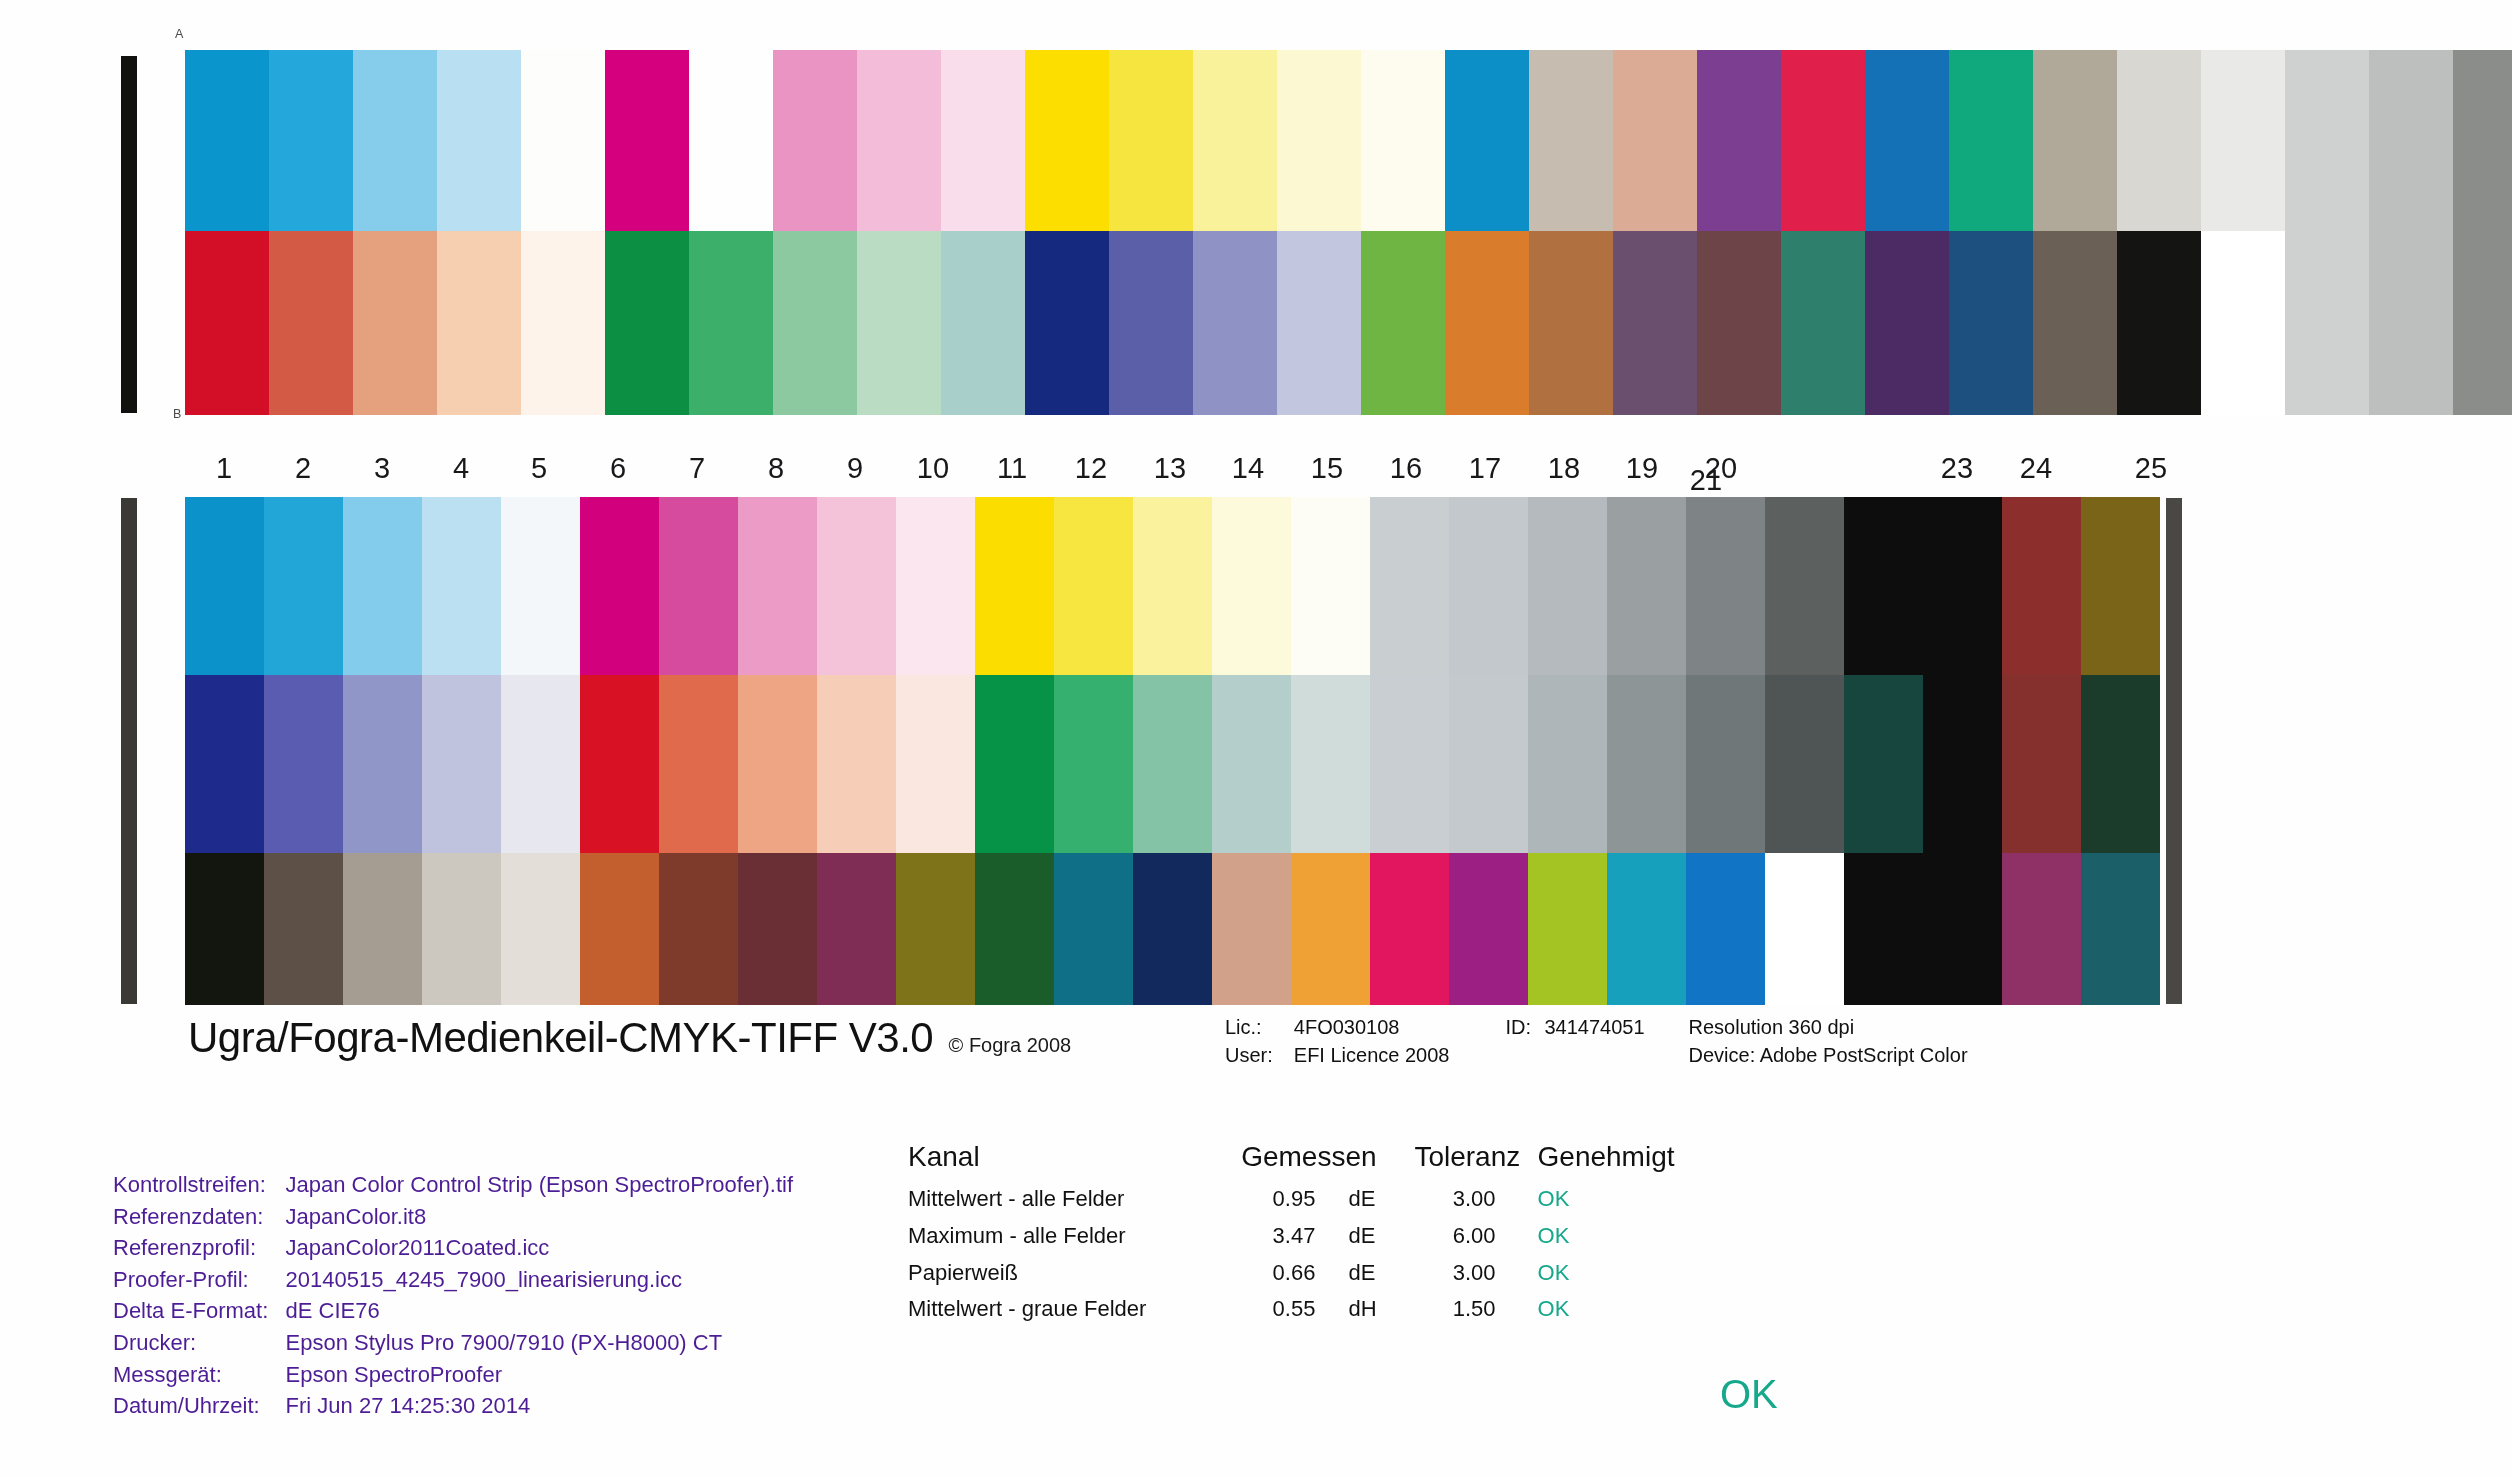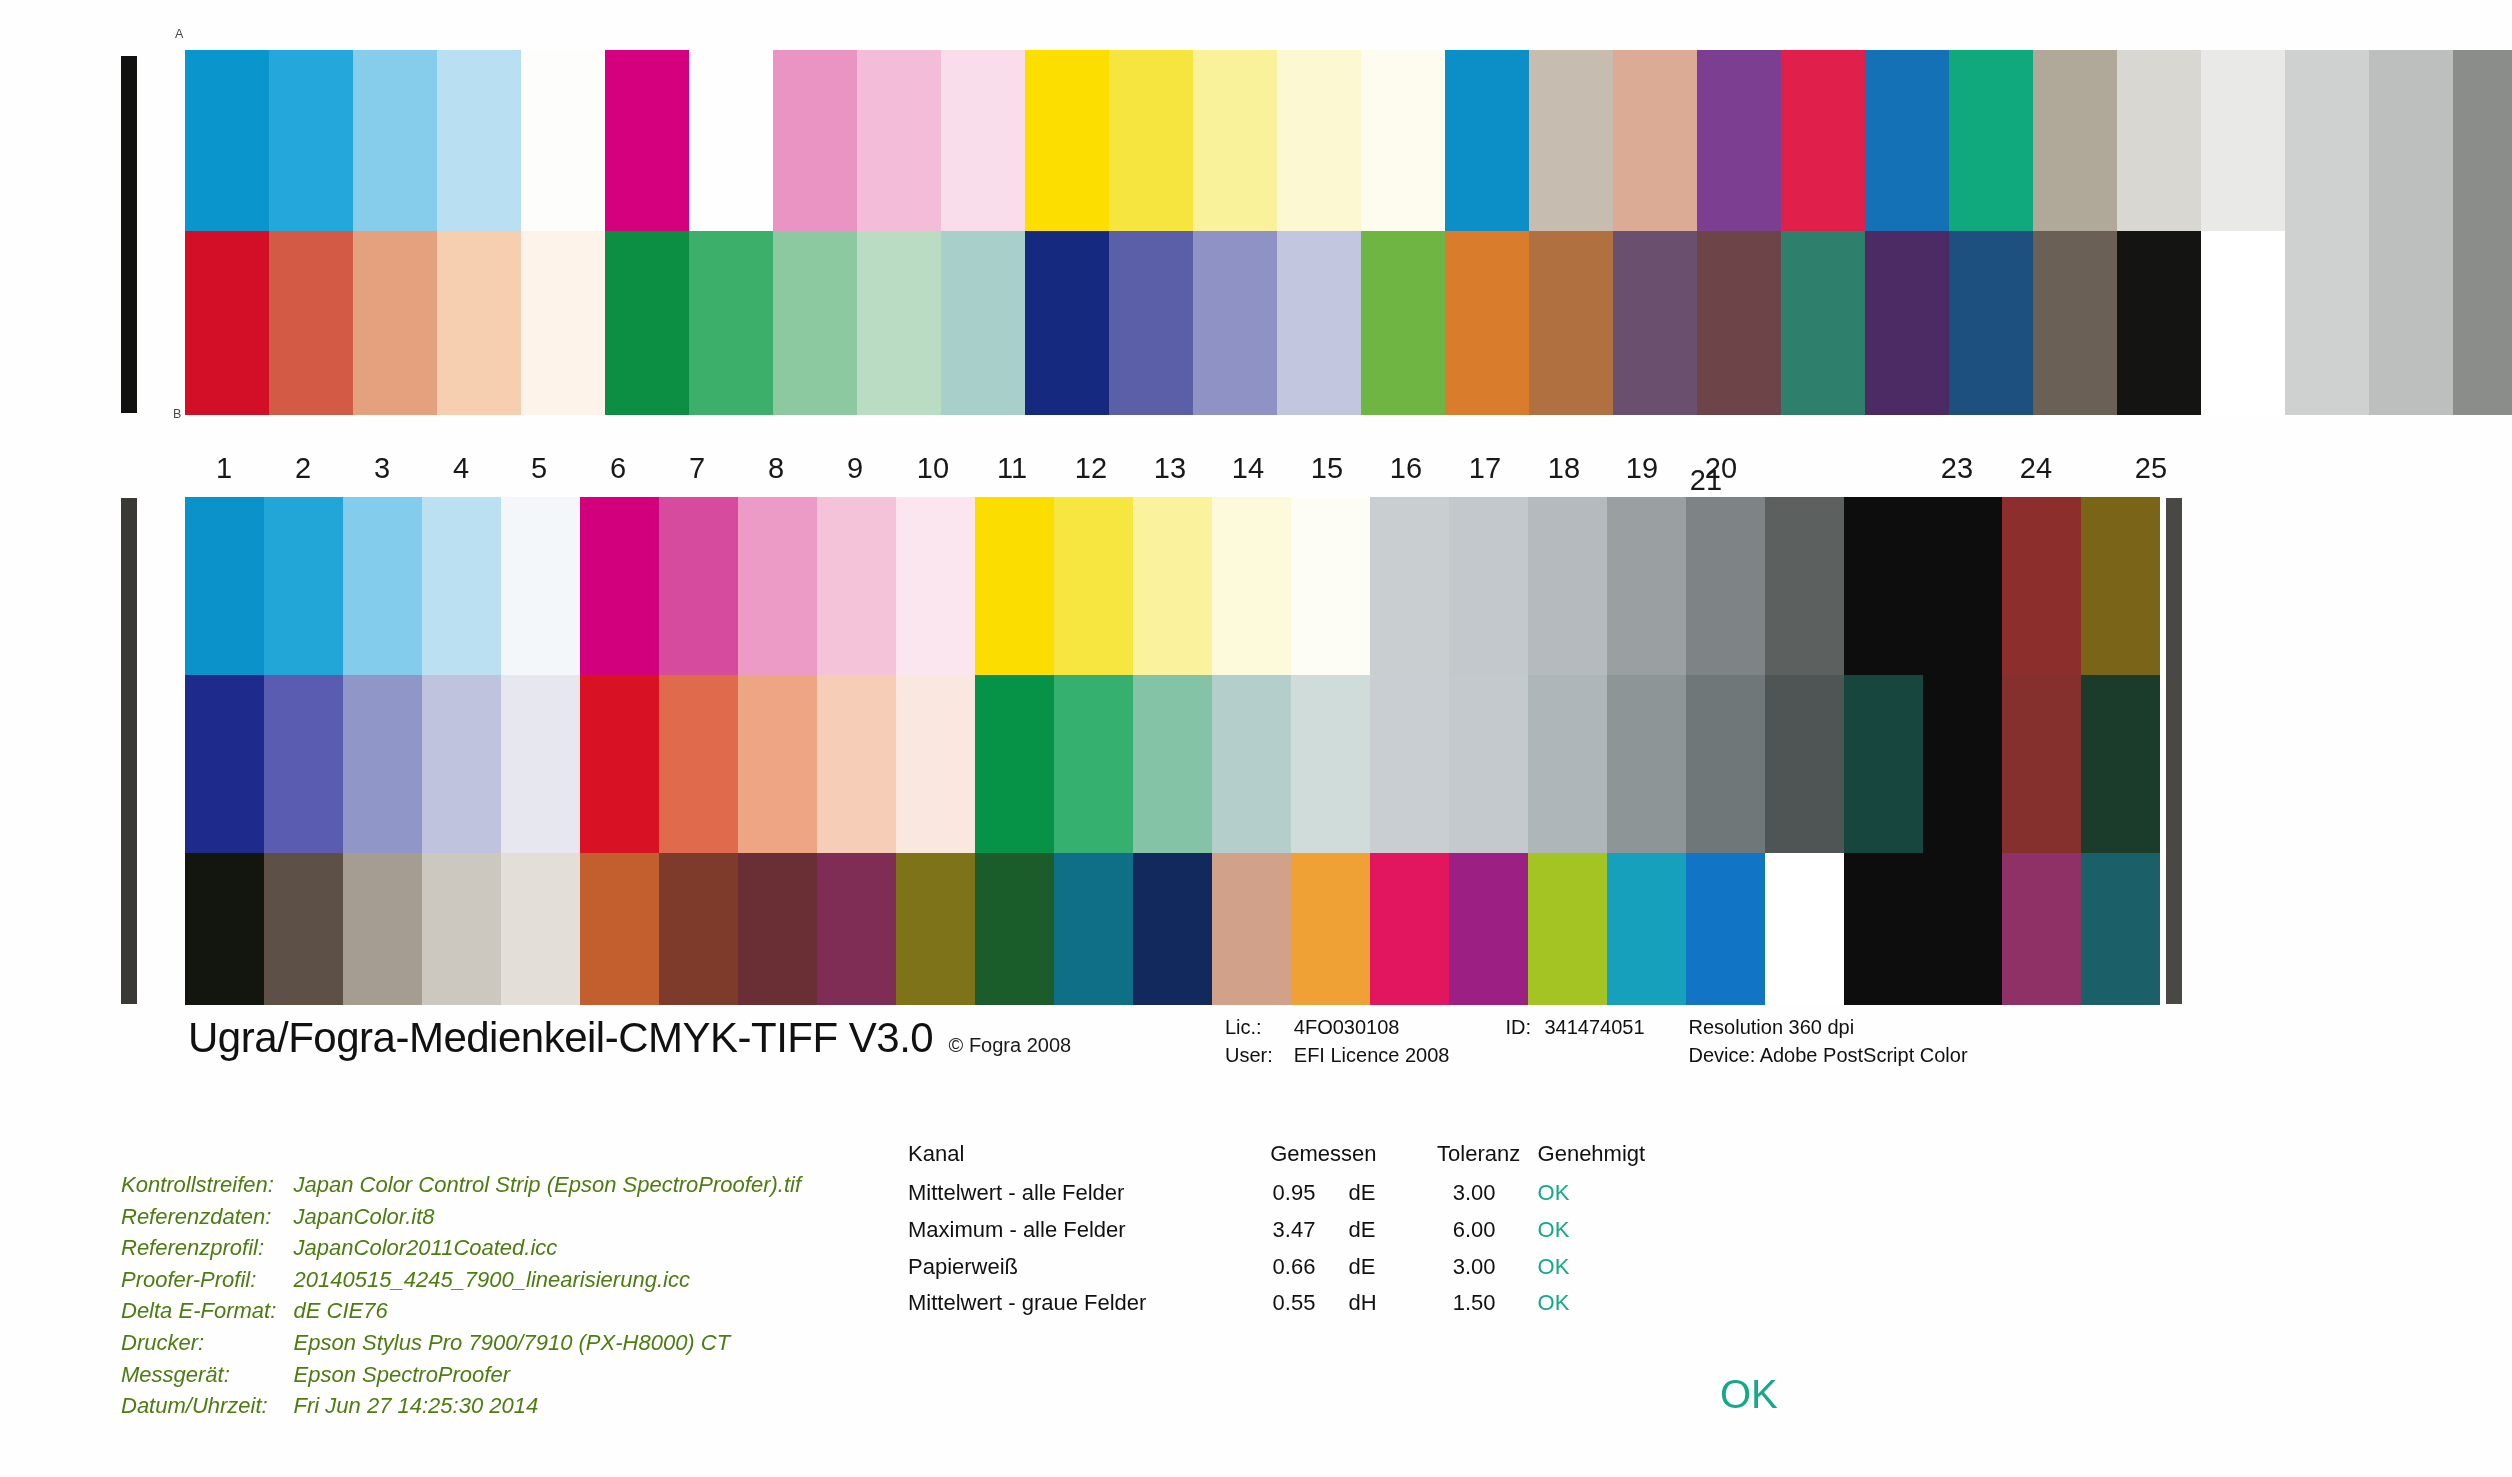--- a/index.html
+++ b/index.html
@@ -113,27 +113,26 @@
   #licence-block table { border-collapse: collapse; }
   #licence-block td { padding: 0 0 1.9px 0; vertical-align: top; white-space: nowrap; }
   .lic-key   { padding-right: 21px !important; }
   .lic-val   { padding-right: 56px !important; }
   .id-key    { padding-right: 13.4px !important; margin-top: 44px; }
   .id-val    { padding-right: 44px !important; }
 
   
   #metadata {
     position: absolute;
-    left: 121px;
+    left: 113px;
     top: 1174px;
     font-size: 22px;
     line-height: 1.0;
-    color: #4d7c0f;
-    white-space: nowrap;
-    font-style: italic;
+    color: #4c1d95;
+    white-space: nowrap;
   }
   #metadata table { border-collapse: collapse; }
   #metadata td { padding: 0 0 9.6px 0; vertical-align: baseline; white-space: nowrap; }
   #metadata td.meta-key { padding-right: 17.3px; }
   #metadata td.meta-val { padding-right: 0; }
 
   
   #results {
     position: absolute;
     left: 908px;
@@ -144,21 +143,21 @@
   }
   #results table { border-collapse: collapse; }
   #results th, #results td {
     padding: 0 0 10.6px 0;
     vertical-align: baseline;
     font-weight: normal;
     white-space: nowrap;
     text-align: left;
   }
   #results thead th {
-    font-size: 22px;
+    font-size: 28px;
     padding-bottom: 13.4px;
   }
   .c-channel { padding-right: 54px !important; }
   .c-meas    { padding-right: 33px !important; text-align: right !important; width: 115px; }
   .c-unit    { padding-right: 33px !important; }
   .c-tol     { padding-right: 42px !important; text-align: right !important; width: 86px; }
   .c-ok      { text-align: left !important; }
   .ok-text   { color: #16a88a; }
 
   .th-gemessen { text-align: right !important; padding-right: 33px !important; }

